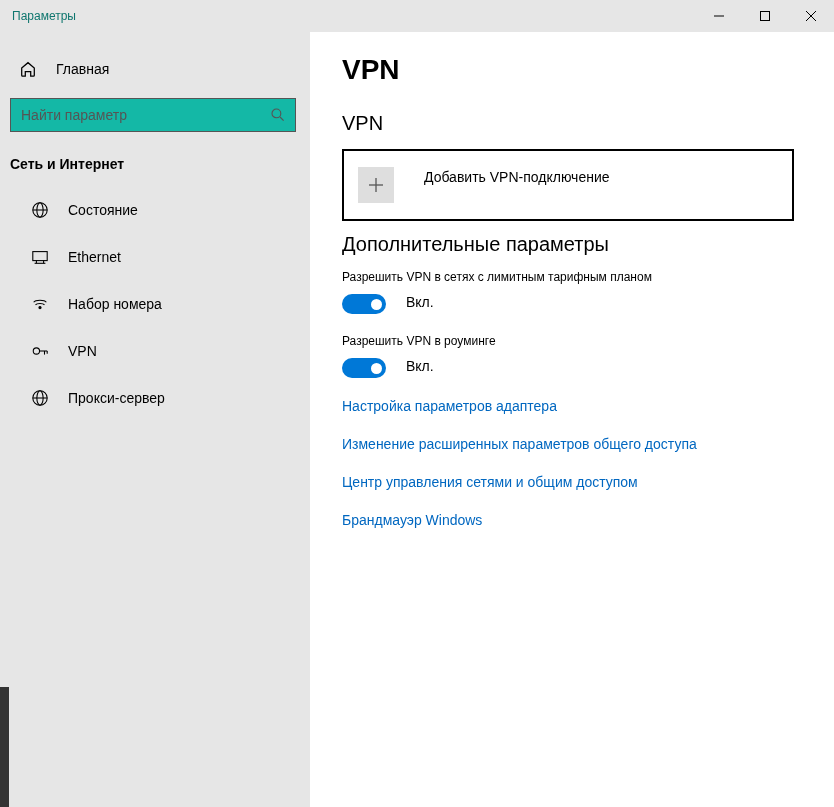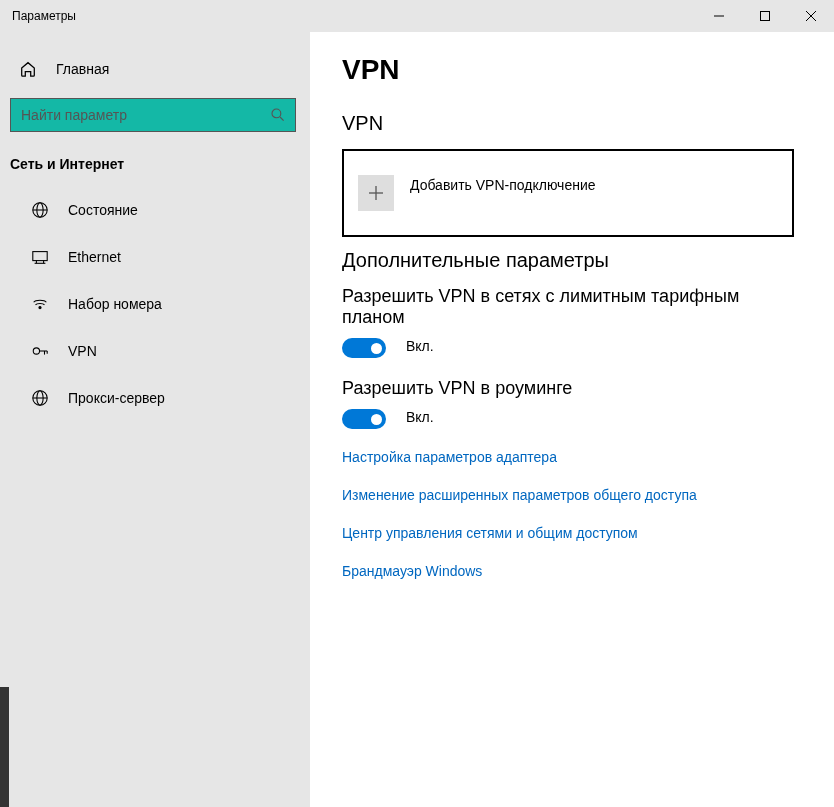--- a/index.html
+++ b/index.html
@@ -1,43 +1,43 @@
 <!DOCTYPE html>
 <html><head>
 <meta charset="utf-8">
 <style>
   * { box-sizing: border-box; margin: 0; padding: 0; font-family: "Segoe UI", Arial, sans-serif; }
   body { width: 834px; height: 807px; background: #fff; overflow: hidden; position: relative; }
   .titlebar { height: 32px; display: flex; align-items: center; background: #e6e6e6; }
-  .titlebar .title { padding-left: 12px; font-size: 12px; color: #000000; }
+  .titlebar .title { padding-left: 12px; font-size: 12px; color: #0f766e; }
   .titlebar .spacer { flex: 1; }
   .winbtn { width: 46px; height: 32px; display: flex; align-items: center; justify-content: center; }
   .winbtn svg { width: 10px; height: 10px; stroke: #000; fill: none; }
   .content { display: flex; height: calc(807px - 32px); }
   .sidebar { width: 310px; background: #e6e6e6; padding-top: 20px; }
   .home { display: flex; align-items: center; padding: 8px 32px 8px 18px; margin-bottom: 12px; cursor: default; }
   .home .icon { width: 20px; display: flex; align-items: center; justify-content: center; margin-right: 18px; }
   .home .label { font-size: 14px; }
   .searchwrap { margin: 0 14px 18px 10px; border: 1px solid #555; height: 34px; display: flex; align-items: center; background: #14b8a6; }
   .searchwrap input { flex: 1; border: none; background: transparent; font-size: 14px; padding: 0 10px; outline: none; color: #333; }
   .searchwrap input::placeholder { color: #555; }
   .searchwrap .sicon { width: 34px; display: flex; align-items: center; justify-content: center; }
   .category { font-size: 14px; font-weight: 600; padding: 6px 10px 14px 10px; }
   .navitem { display: flex; align-items: center; height: 47px; padding-left: 30px; cursor: default; }
   .navitem .icon { width: 20px; display: flex; align-items: center; justify-content: center; margin-right: 18px; }
   .navitem .label { font-size: 14px; }
   .main { flex: 1; padding: 22px 40px 0 32px; }
   .page-title { font-size: 28px; font-weight: 600; margin-bottom: 26px; }
   .section-title { font-size: 20px; font-weight: 400; margin-bottom: 14px; }
   .section-title2 { font-size: 20px; font-weight: 400; margin-top: 12px; margin-bottom: 14px; }
-  .addbox { border: 2px solid #000; display: flex; align-items: center; padding: 24px 14px; gap: 16px; margin-bottom: 6px; width: 452px; }
+  .addbox { border: 2px solid #000; display: flex; align-items: center; padding: 16px 14px; gap: 30px; margin-bottom: 6px; width: 452px; }
   .addicon { width: 36px; height: 36px; background: #dedede; display: flex; align-items: center; justify-content: center; }
   .addicon svg { width: 16px; height: 16px; stroke: #555; }
   .addlabel { font-size: 14px; position: relative; top: -8px; }
-  .setting-label { font-size: 18px; margin-bottom: 10px; }
+  .setting-label { font-size: 12px; margin-bottom: 10px; }
   .toggle-row { display: flex; gap: 20px; margin-bottom: 20px; }
   .toggle { width: 44px; height: 20px; border-radius: 10px; background: #0078d7; position: relative; }
   .toggle .knob { width: 11px; height: 11px; border-radius: 50%; background: #fff; position: absolute; right: 4px; top: 4.5px; }
   .toggle-label { font-size: 14px; }
   .link { color: #0067c0; font-size: 14px; display: block; margin-bottom: 22px; cursor: default; }
   .leftbar { position: absolute; left: 0; bottom: 0; width: 9px; height: 120px; background: #333; }
 </style>
 </head>
 <body>
 

